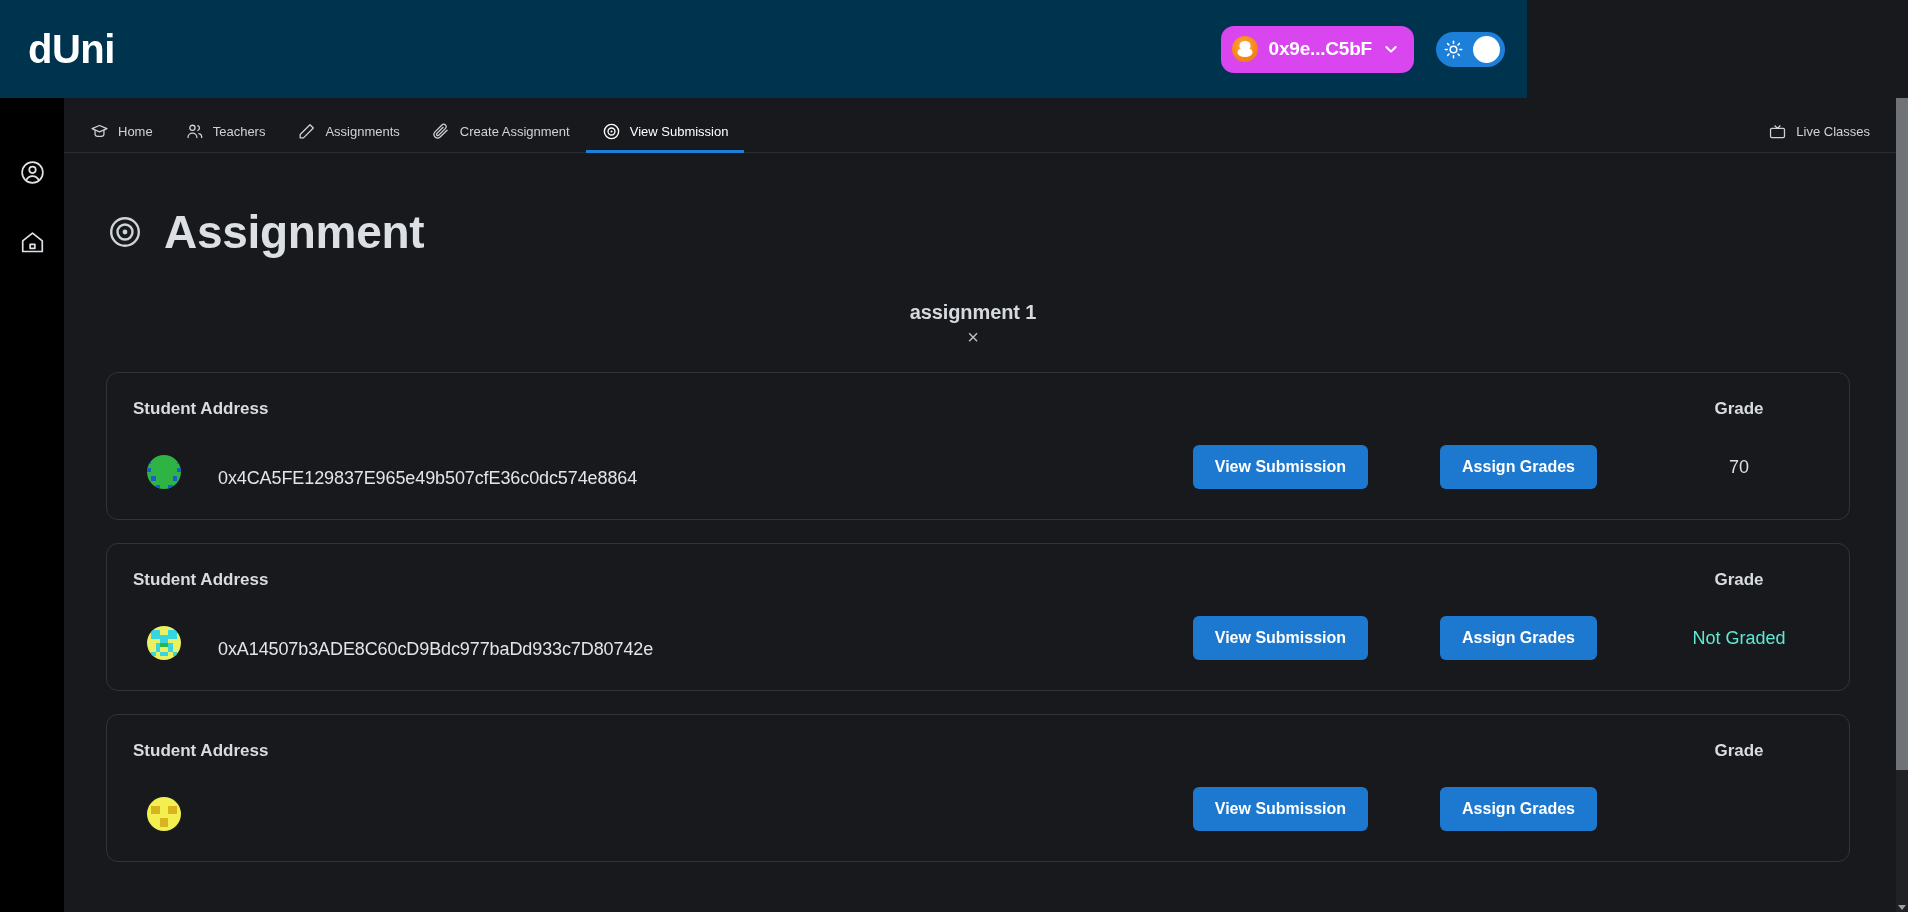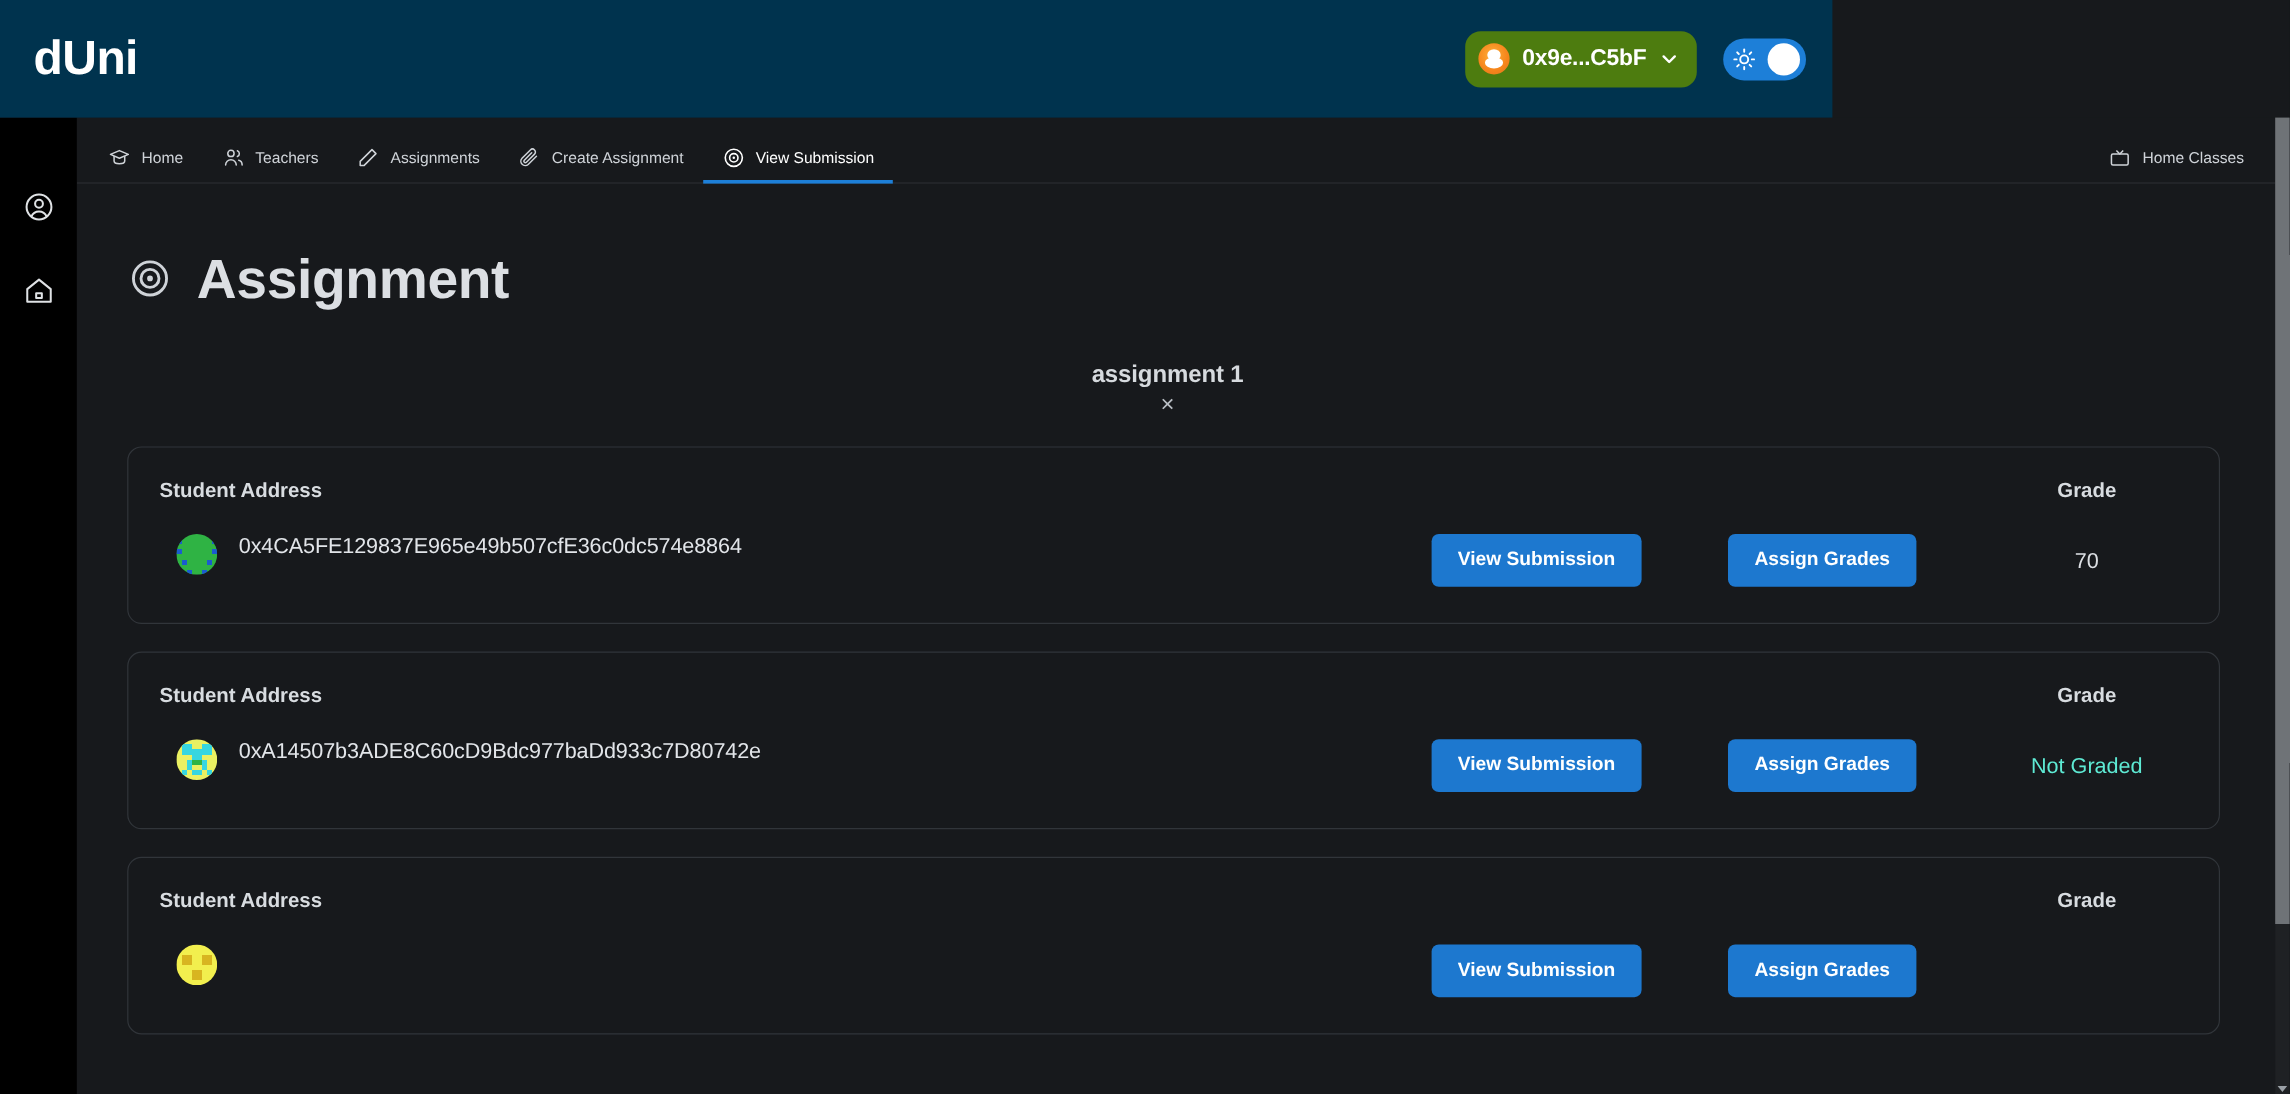--- a/index.html
+++ b/index.html
@@ -36,21 +36,21 @@
     margin-left: auto;
     margin-right: 22px;
     display: flex;
     align-items: center;
     gap: 22px;
   }
   .wallet-chip {
     display: flex;
     align-items: center;
     gap: 11px;
-    background: #4d7c0f;
+    background: #d946ef;
     border-radius: 13px;
     padding: 9px 15px 9px 11px;
     height: 47px;
   }
   .wallet-avatar {
     width: 26px; height: 26px;
     border-radius: 50%;
     background: radial-gradient(circle at 45% 38%, #ffb03a 0%, #f6851b 58%, #e2761b 100%);
     position: relative;
     flex: 0 0 auto;
@@ -242,22 +242,23 @@
   .col-grade {
     font-size: 17px;
     font-weight: 700;
     color: #d8dce0;
     margin-left: auto;
     width: 160px;
     text-align: center;
   }
   .card-row {
     display: flex;
-    align-items: flex-start;
+    align-items: flex-end;
     margin-top: 26px;
+    gap: 19px;
   }
   .avatar {
     width: 34px; height: 34px;
     border-radius: 50%;
     flex: 0 0 auto;
     margin-left: 14px;
     overflow: hidden;
   }
   .addr {
     margin-left: 18px;
@@ -430,21 +431,21 @@
 
       <div class="nav-spacer"></div>
 
       <div class="nav-tab" style="padding-right:0;">
         <span class="t-icon">
           <svg viewBox="0 0 24 24" width="19" height="19" fill="none" stroke="currentColor" stroke-width="1.6" stroke-linejoin="round">
             <rect x="3.2" y="8" width="17.6" height="11.6" rx="1.6"></rect>
             <path d="M8.4 4.4 12 8l3.6-3.6"></path>
           </svg>
         </span>
-        <span>Home Classes</span>
+        <span>Live Classes</span>
       </div>
 
     </div>
   </div>
 
   <div class="page-body">
 
     <div class="page-title-row">
       <span class="page-title-icon">
         <svg viewBox="0 0 24 24" width="36" height="36" fill="none" stroke="currentColor" stroke-width="1.6">

